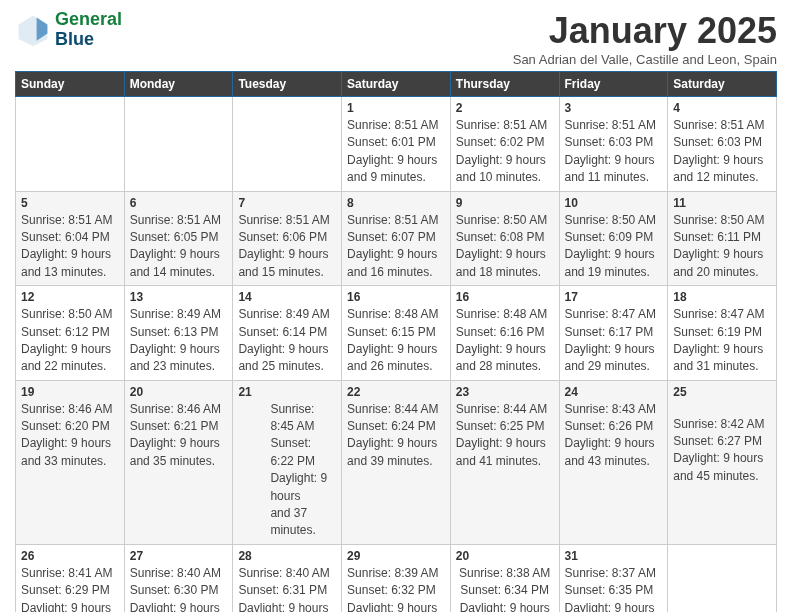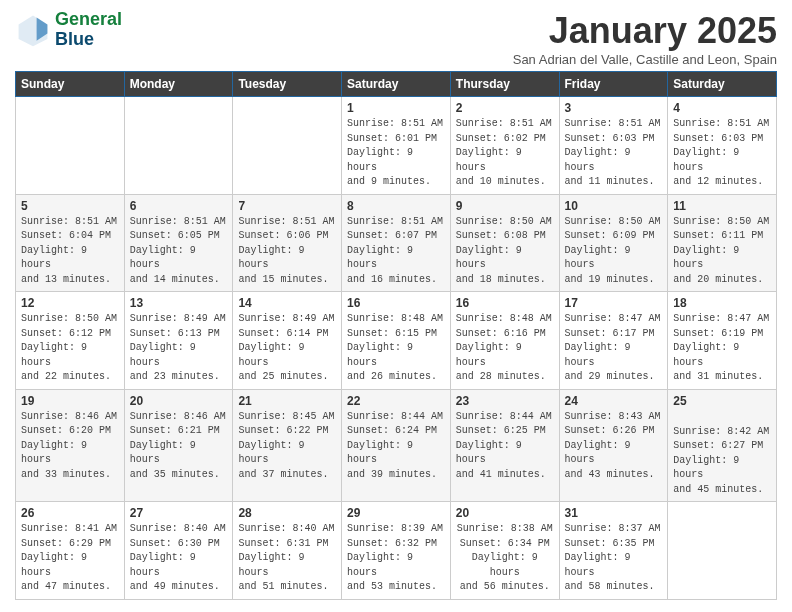--- a/index.html
+++ b/index.html
@@ -72,24 +72,23 @@
     .calendar tr:nth-child(even) td {
       background: #f5f5f5;
     }
     .day-number {
       font-size: 12px;
       font-weight: bold;
       margin-bottom: 2px;
       color: #333;
     }
     .day-info {
-      font-size: 10px;
+      font-size: 12px;
       color: #444;
       line-height: 1.45;
-      font-family: Liberation Mono, monospace;
     }
     .empty { background: #f9f9f9; }
   </style>
 </head>
 <body>
 
 <div class="header-area">
   <div class="logo">
     <svg class="logo-icon" viewBox="0 0 40 40">
       <polygon points="20,4 36,14 36,30 20,38 4,30 4,14" fill="#2e7ab6" opacity="0.15"></polygon>
@@ -265,21 +264,21 @@
         </td>
         <td>
           <div class="day-number">20</div>
           <div class="day-info" style="white-space: pre-line;">Sunrise: 8:46 AM
 Sunset: 6:21 PM
 Daylight: 9 hours
 and 35 minutes.</div>
         </td>
         <td>
           <div class="day-number">21</div>
-          <div class="day-info" style="white-space: pre-line;">Sunrise: 8:45 AM
+          <div class="day-info" style="white-space: pre-line; margin-left: 32px;">Sunrise: 8:45 AM
 Sunset: 6:22 PM
 Daylight: 9 hours
 and 37 minutes.</div>
         </td>
         <td>
           <div class="day-number">22</div>
           <div class="day-info" style="white-space: pre-line;">Sunrise: 8:44 AM
 Sunset: 6:24 PM
 Daylight: 9 hours
 and 39 minutes.</div>

